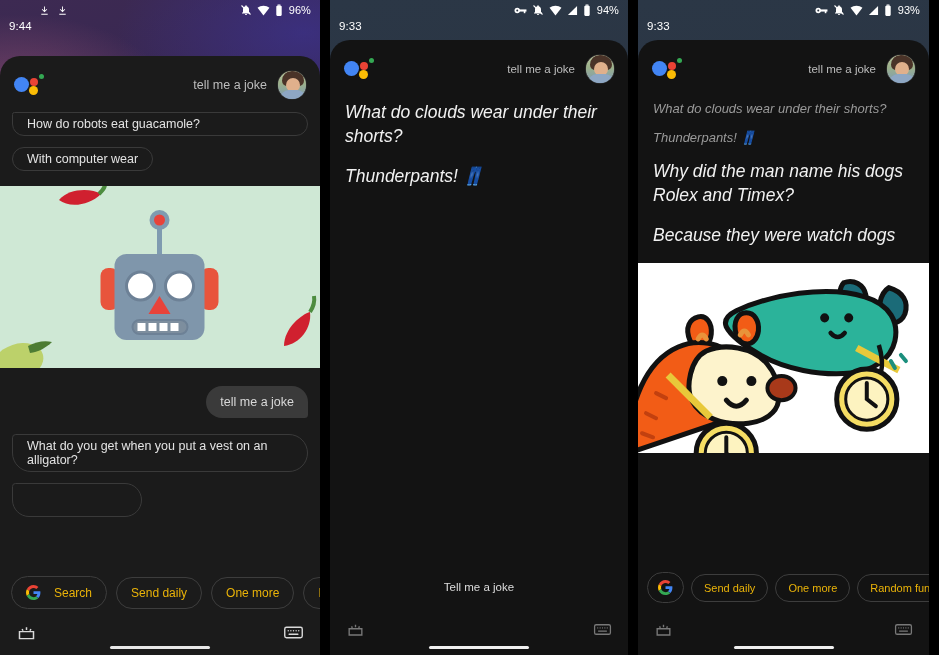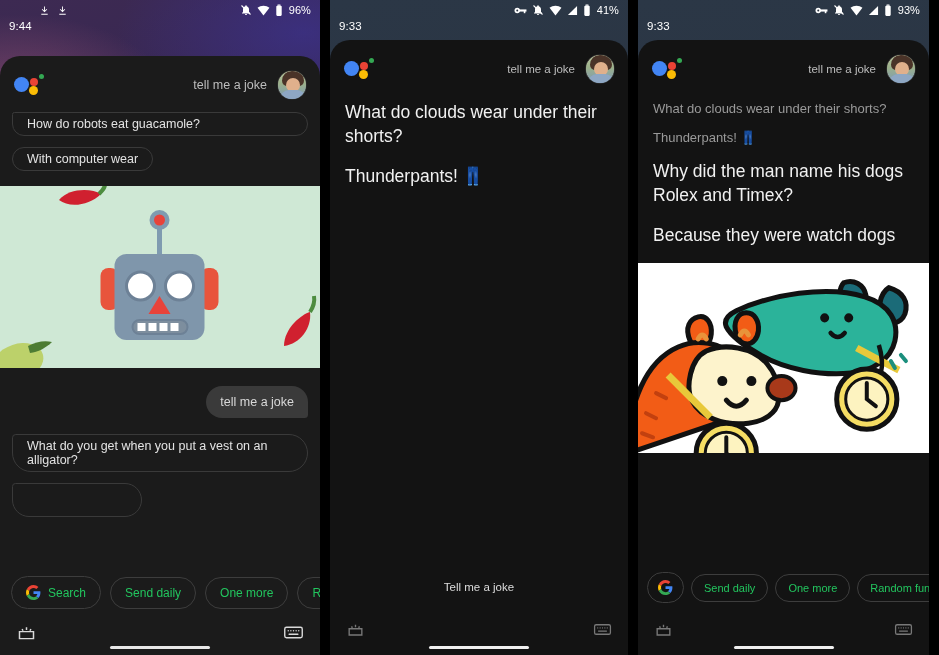--- a/index.html
+++ b/index.html
@@ -101,38 +101,38 @@
 
   
   .sent-row { display:flex; justify-content:flex-end; padding:18px 12px 0 12px; }
   .sent-bubble {
     background:#3a3a3a; color:#d8d8d8; font-size:12.5px;
     padding:9px 14px; border-radius:18px 18px 4px 18px;
   }
 
   
   .answer { padding:6px 15px 0 15px; }
-  .answer p { color:#f1f1f1; font-size:17.5px; line-height:1.38; margin-bottom:16px; }
+  .answer p { color:#f1f1f1; font-size:17.5px; line-height:1.38; margin-bottom:16px;font-style:italic; }
   .answer p.dim { color:#9a9a9a; font-size:13px; line-height:1.42; margin-bottom:11px; }
   .ask-right { text-align:right; color:#c3c3c3; font-size:13px; margin:16px 0 14px 0; }
 
   .photo-card {
     margin:4px 0 0 0; width:100%; height:190px; background:#fff;
     position:relative; overflow:hidden;
   }
 
   
   .chips {
     position:absolute; left:0; right:0; bottom:46px;
     display:flex; gap:9px; padding:0 11px; align-items:center; z-index:7;
   }
   .chip {
-    border:1px solid #3d3d3d; border-radius:19px; color:#22c55e;
+    border:1px solid #3d3d3d; border-radius:19px; color:#eab308;
     font-size:12px; padding:8px 14px; white-space:nowrap;
-    display:flex; align-items:center; gap:7px; background:transparent;
+    display:flex; align-items:center; gap:13px; background:transparent;
   }
   #phone-3 .chips { bottom:52px; gap:7px; padding:0 9px; }
   #phone-3 .chip { font-size:11px; padding:7px 12px; }
   #phone-3 .chip-google { padding:7px 10px; }
 
   .g-logo { width:15px; height:15px; flex:0 0 auto; }
 
   
   .botnav {
     position:absolute; left:0; right:0; bottom:0; height:46px;
@@ -318,21 +318,21 @@
         <svg class="sb-ico" width="13" height="13" viewBox="0 0 24 24" fill="#fff">
             <path d="M12 21l11-14c-3-2.4-6.9-3.8-11-3.8S4 4.6 1 7l11 14z"></path>
           </svg>
         <svg class="sb-ico" width="11" height="11" viewBox="0 0 24 24" fill="#fff">
             <path d="M2 22L22 2v20z"></path>
           </svg>
         <svg class="sb-ico" width="8" height="13" viewBox="0 0 12 24" fill="#fff">
             <rect x="3" y="1" width="6" height="2.2" rx="1"></rect>
             <rect x="1" y="3" width="10" height="19" rx="2"></rect>
           </svg>
-        <span class="sb-pct">41%</span>
+        <span class="sb-pct">94%</span>
       </div>
     </div>
 
     <div class="sheet">
       <div class="sheet-head">
         <div class="ga-logo">
           <i class="d-blue"></i>
             <i class="d-red"></i>
             <i class="d-green"></i>
             <i class="d-yellow"></i>

